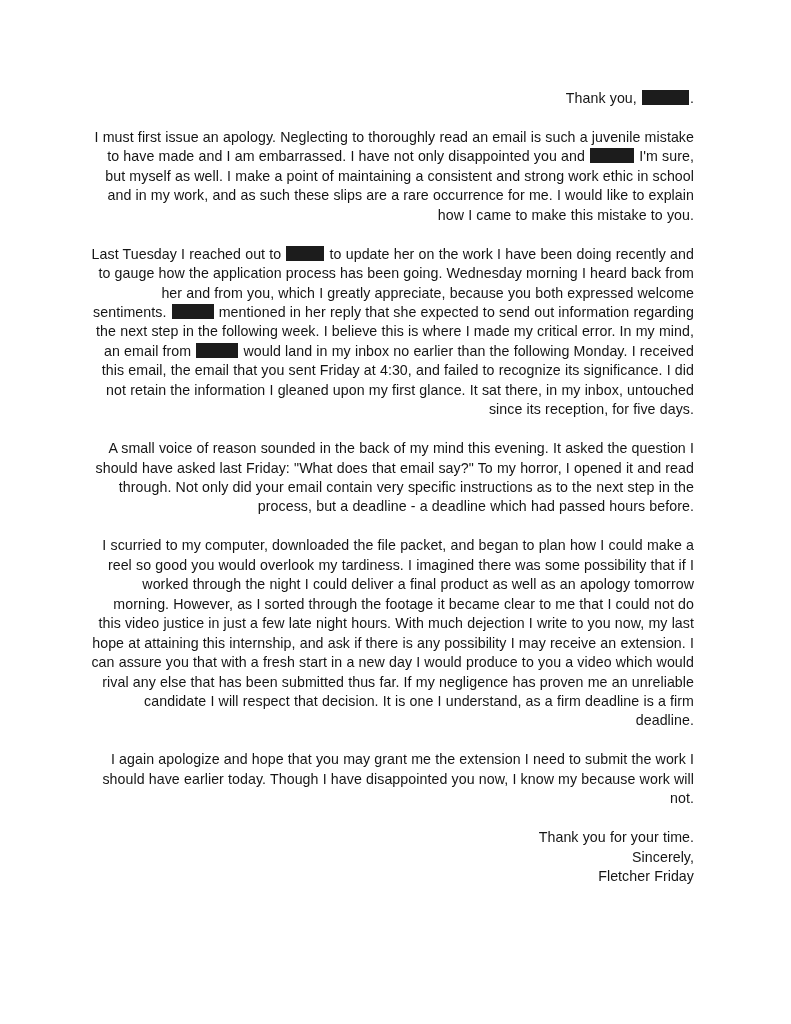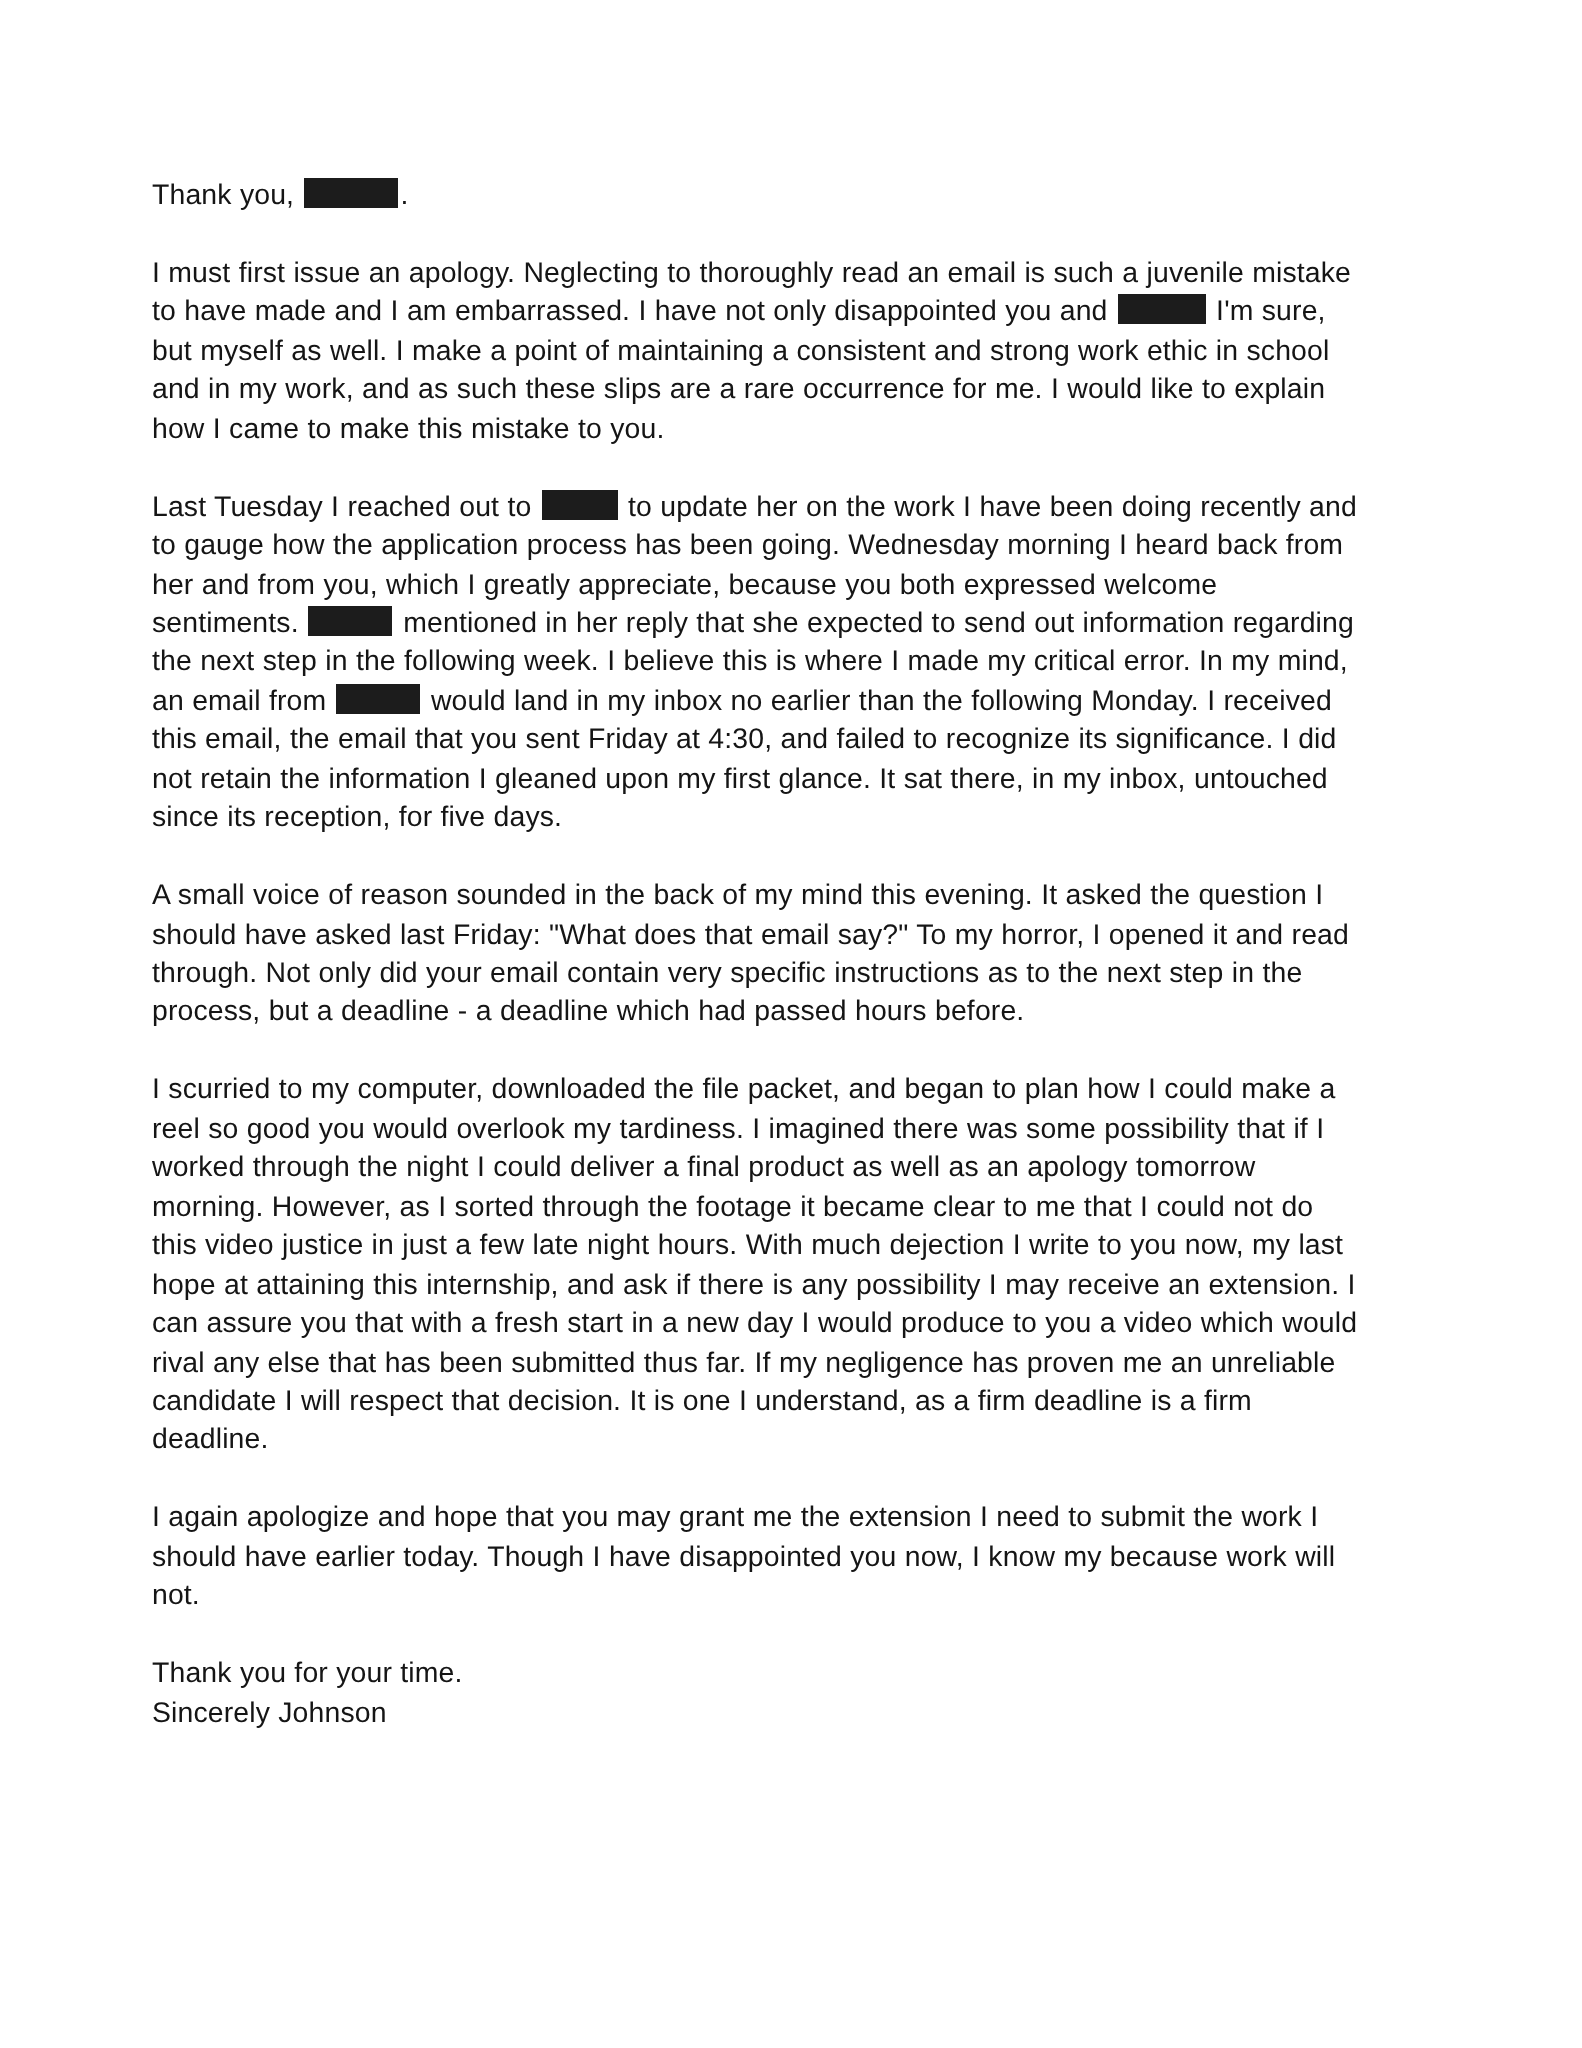--- a/index.html
+++ b/index.html
@@ -16,27 +16,27 @@
   }
   .page {
     position: relative;
     width: 791px;
     height: 1024px;
     background: #ffffff;
     box-sizing: border-box;
   }
   .letter-body {
     position: absolute;
-    left: 76px;
+    left: 88px;
     top: 89px;
     width: 606px;
     font-size: 14.2px;
     line-height: 19.45px;
     color: #151515;
-    text-align: left;
+    text-align: right;
     letter-spacing: 0.005em;
     word-spacing: 0.01em;
   }
   .para {
     margin: 0 0 19.45px 0;
     padding: 0;
   }
   .para:last-child {
     margin-bottom: 16px;
   }
@@ -70,18 +70,19 @@
     <p class="para"><span>Last Tuesday I reached out to </span><span class="redaction r-mid"></span><span> to update her on the work I have been doing recently and to gauge how the application process has been going. Wednesday morning I heard back from her and from you, which I greatly appreciate, because you both expressed welcome sentiments. </span><span class="redaction r-lead"></span><span> mentioned in her reply that she expected to send out information regarding the next step in the following week. I believe this is where I made my critical error. In my mind, an email from </span><span class="redaction r-lead"></span><span> would land in my inbox no earlier than the following Monday. I received this email, the email that you sent Friday at 4:30, and failed to recognize its significance. I did not retain the information I gleaned upon my first glance. It sat there, in my inbox, untouched since its reception, for five days.</span></p>
 
     <p class="para">A small voice of reason sounded in the back of my mind this evening. It asked the question I should have asked last Friday: "What does that email say?" To my horror, I opened it and read through. Not only did your email contain very specific instructions as to the next step in the process, but a deadline - a deadline which had passed hours before.</p>
 
     <p class="para">I scurried to my computer, downloaded the file packet, and began to plan how I could make a reel so good you would overlook my tardiness. I imagined there was some possibility that if I worked through the night I could deliver a final product as well as an apology tomorrow morning. However, as I sorted through the footage it became clear to me that I could not do this video justice in just a few late night hours. With much dejection I write to you now, my last hope at attaining this internship, and ask if there is any possibility I may receive an extension. I can assure you that with a fresh start in a new day I would produce to you a video which would rival any else that has been submitted thus far. If my negligence has proven me an unreliable candidate I will respect that decision. It is one I understand, as a firm deadline is a firm deadline.</p>
 
     <p class="para">I again apologize and hope that you may grant me the extension I need to submit the work I should have earlier today. Though I have disappointed you now, I know my because work will not.</p>
 
     <p class="para sign-off">
         <span class="line">Thank you for your time.</span>
-        <span class="line">Sincerely Johnson</span>
+        <span class="line">Sincerely,</span>
+        <span class="line">Fletcher Friday</span>
       </p>
 
   </div>
 
 </div>
 
 </body></html>

